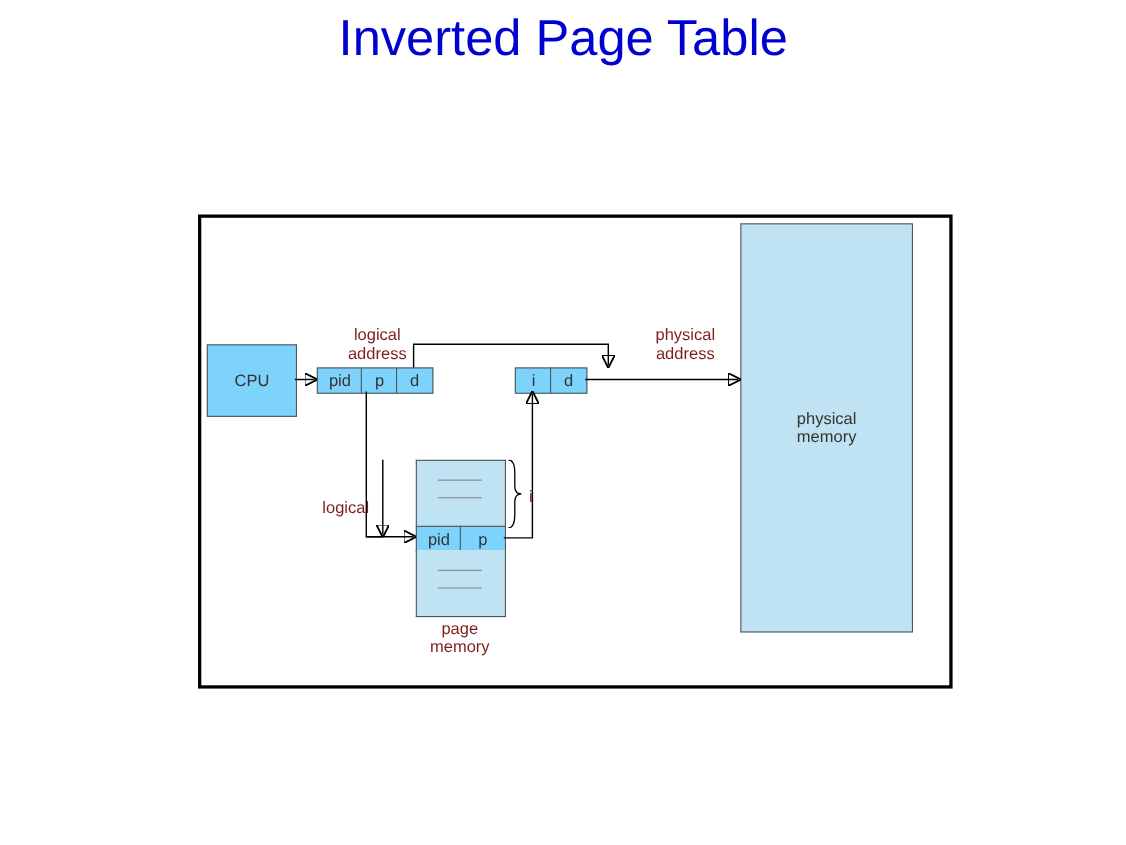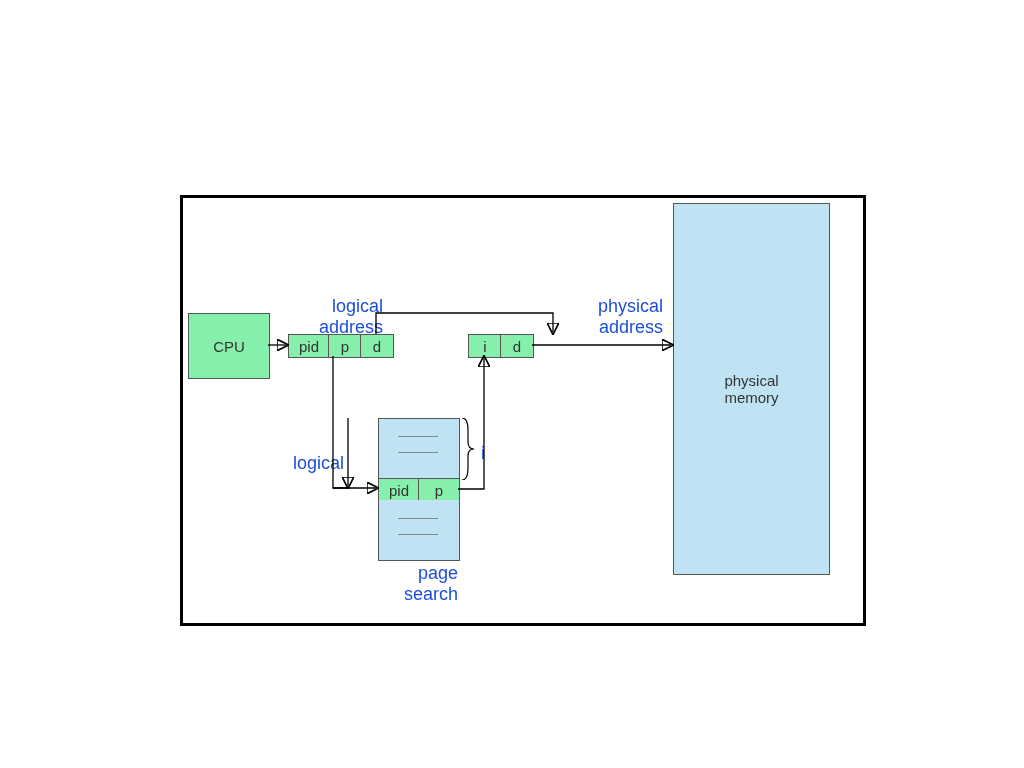--- a/index.html
+++ b/index.html
@@ -1,30 +1,30 @@
 <!DOCTYPE html>
 <html><head>
 <meta charset="utf-8">
 <style>
   html,body{margin:0;padding:0;width:1024px;height:768px;background:#fff;font-family:Arial,Helvetica,sans-serif}
   .title{color:#0000d0;font-size:46px;text-align:center;padding-top:8px;line-height:1.15;font-weight:400}
   .frame{position:absolute;left:180px;top:195px;width:680px;height:425px;border:3px solid #000;background:#fff}
   .box{position:absolute;border:1px solid #555;display:flex;align-items:center;justify-content:center;font-size:15px;color:#333}
-  .gray{background:#86efac}
+  .gray{background:#7dd3fc}
   .blue{background:#bfe3f2}
-  .lbl{position:absolute;font-size:18px;color:#1d4ed8;text-align:right;line-height:1.15}
+  .lbl{position:absolute;font-size:15px;color:#7f1d1d;text-align:center;line-height:1.15}
   .pt-line{position:absolute;height:1px;background:#888;width:40px}
   svg.arrows{position:absolute;left:0;top:0;width:680px;height:425px;pointer-events:none}
   .arrows line,.arrows path{stroke:#000;stroke-width:1.3;fill:none}
 </style>
 </head>
 <body>
 
 <div class="title">
-  <br>
+  <span>Inverted Page Table</span><br>
 </div>
 
 <div class="frame">
 
   <div class="box blue" style="left:490px;top:5px;width:155px;height:370px;flex-direction:column;">
     <span style="white-space:pre;text-align:center">physical
 memory</span>
   </div>
 
   <div class="box gray" style="left:5px;top:115px;width:80px;height:64px">
@@ -60,21 +60,21 @@
   <div class="pt-line" style="left:215px;top:238px"></div>
   <div class="pt-line" style="left:215px;top:254px"></div>
   <div class="pt-line" style="left:215px;top:320px"></div>
   <div class="pt-line" style="left:215px;top:336px"></div>
 
   <div class="lbl" style="left:120px;top:98px;width:80px;white-space:pre">logical
 address</div>
   <div class="lbl" style="left:400px;top:98px;width:80px;white-space:pre">physical
 address</div>
   <div class="lbl" style="left:110px;top:255px">logical</div>
-  <div class="lbl" style="left:195px;top:365px;width:80px">page search</div>
+  <div class="lbl" style="left:195px;top:365px;width:80px">page memory</div>
   <div class="lbl" style="left:298px;top:245px">i</div>
 
   <svg style="position:absolute;left:277px;top:220px;width:16px;height:62px" viewBox="0 0 16 62">
     <path d="M2 0 Q8 0 8 12 L8 24 Q8 31 14 31 Q8 31 8 38 L8 50 Q8 62 2 62" stroke="#000" fill="none" stroke-width="1.2"></path>
   </svg>
 
   <svg class="arrows">
     <defs>
       <marker id="ah" markerWidth="9" markerHeight="9" refX="7" refY="4.5" orient="auto">
         <path d="M0 0 L9 4.5 L0 9 z" fill="#000"></path>

